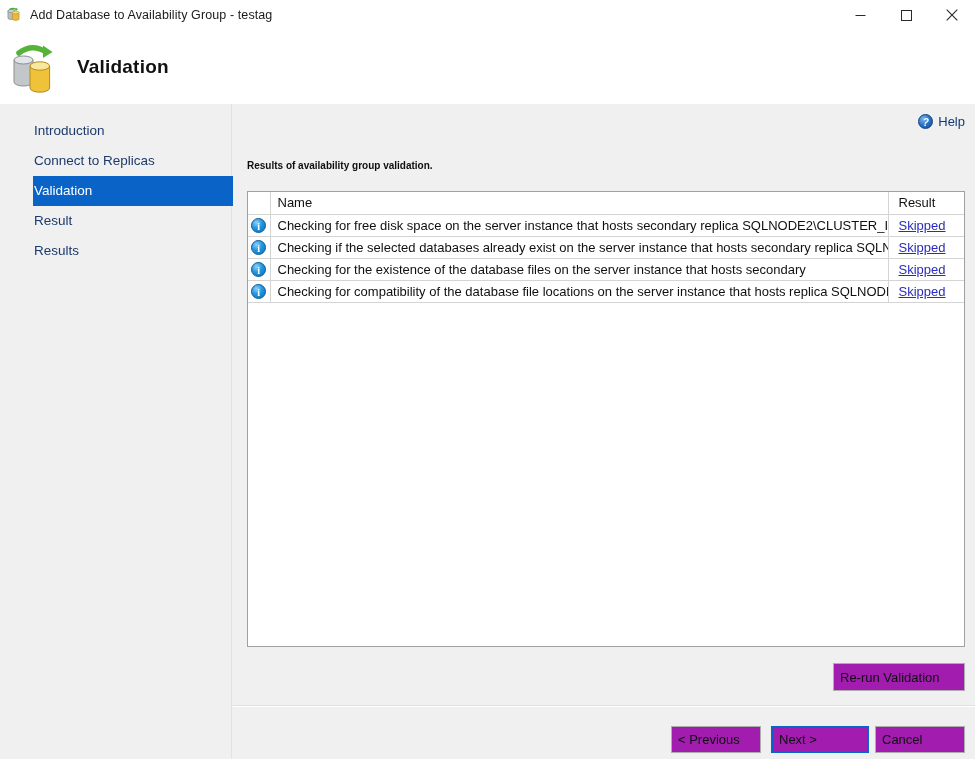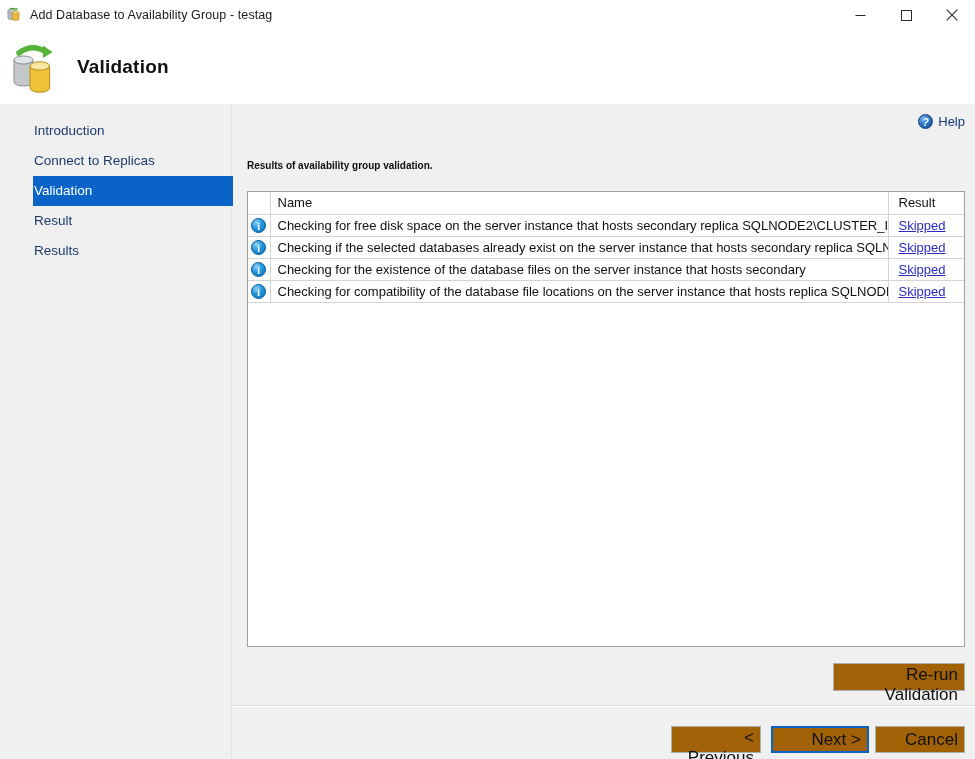--- a/index.html
+++ b/index.html
@@ -206,26 +206,26 @@
   }
   .result-link {
     color: #2b2bbf;
     text-decoration: underline;
     cursor: pointer;
     font-size: 13px;
   }
 
   
   .btn {
-    background: #a16207;
+    background: #a21caf;
     border: 1px solid #adadad;
-    font-size: 17px;
+    font-size: 13px;
     color: #101010;
     cursor: default;
-    text-align: right;
+    text-align: left;
     font-family: "Liberation Sans", sans-serif;
   }
   .btn.default { border: 2px solid #0a64c8; }
 
   #rerun-btn {
     position: absolute;
     top: 559px; left: 600px;
     width: 132px; height: 28px;
   }
 

